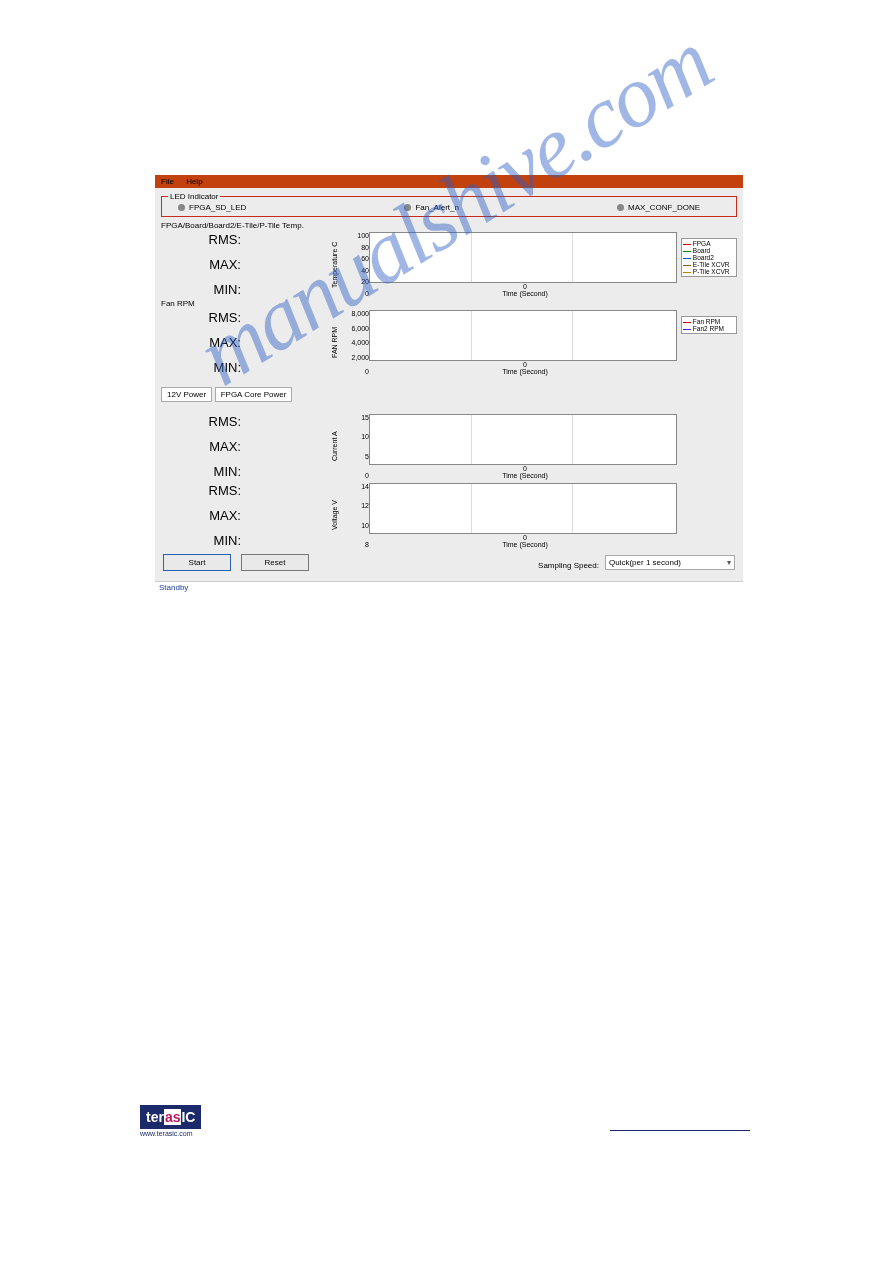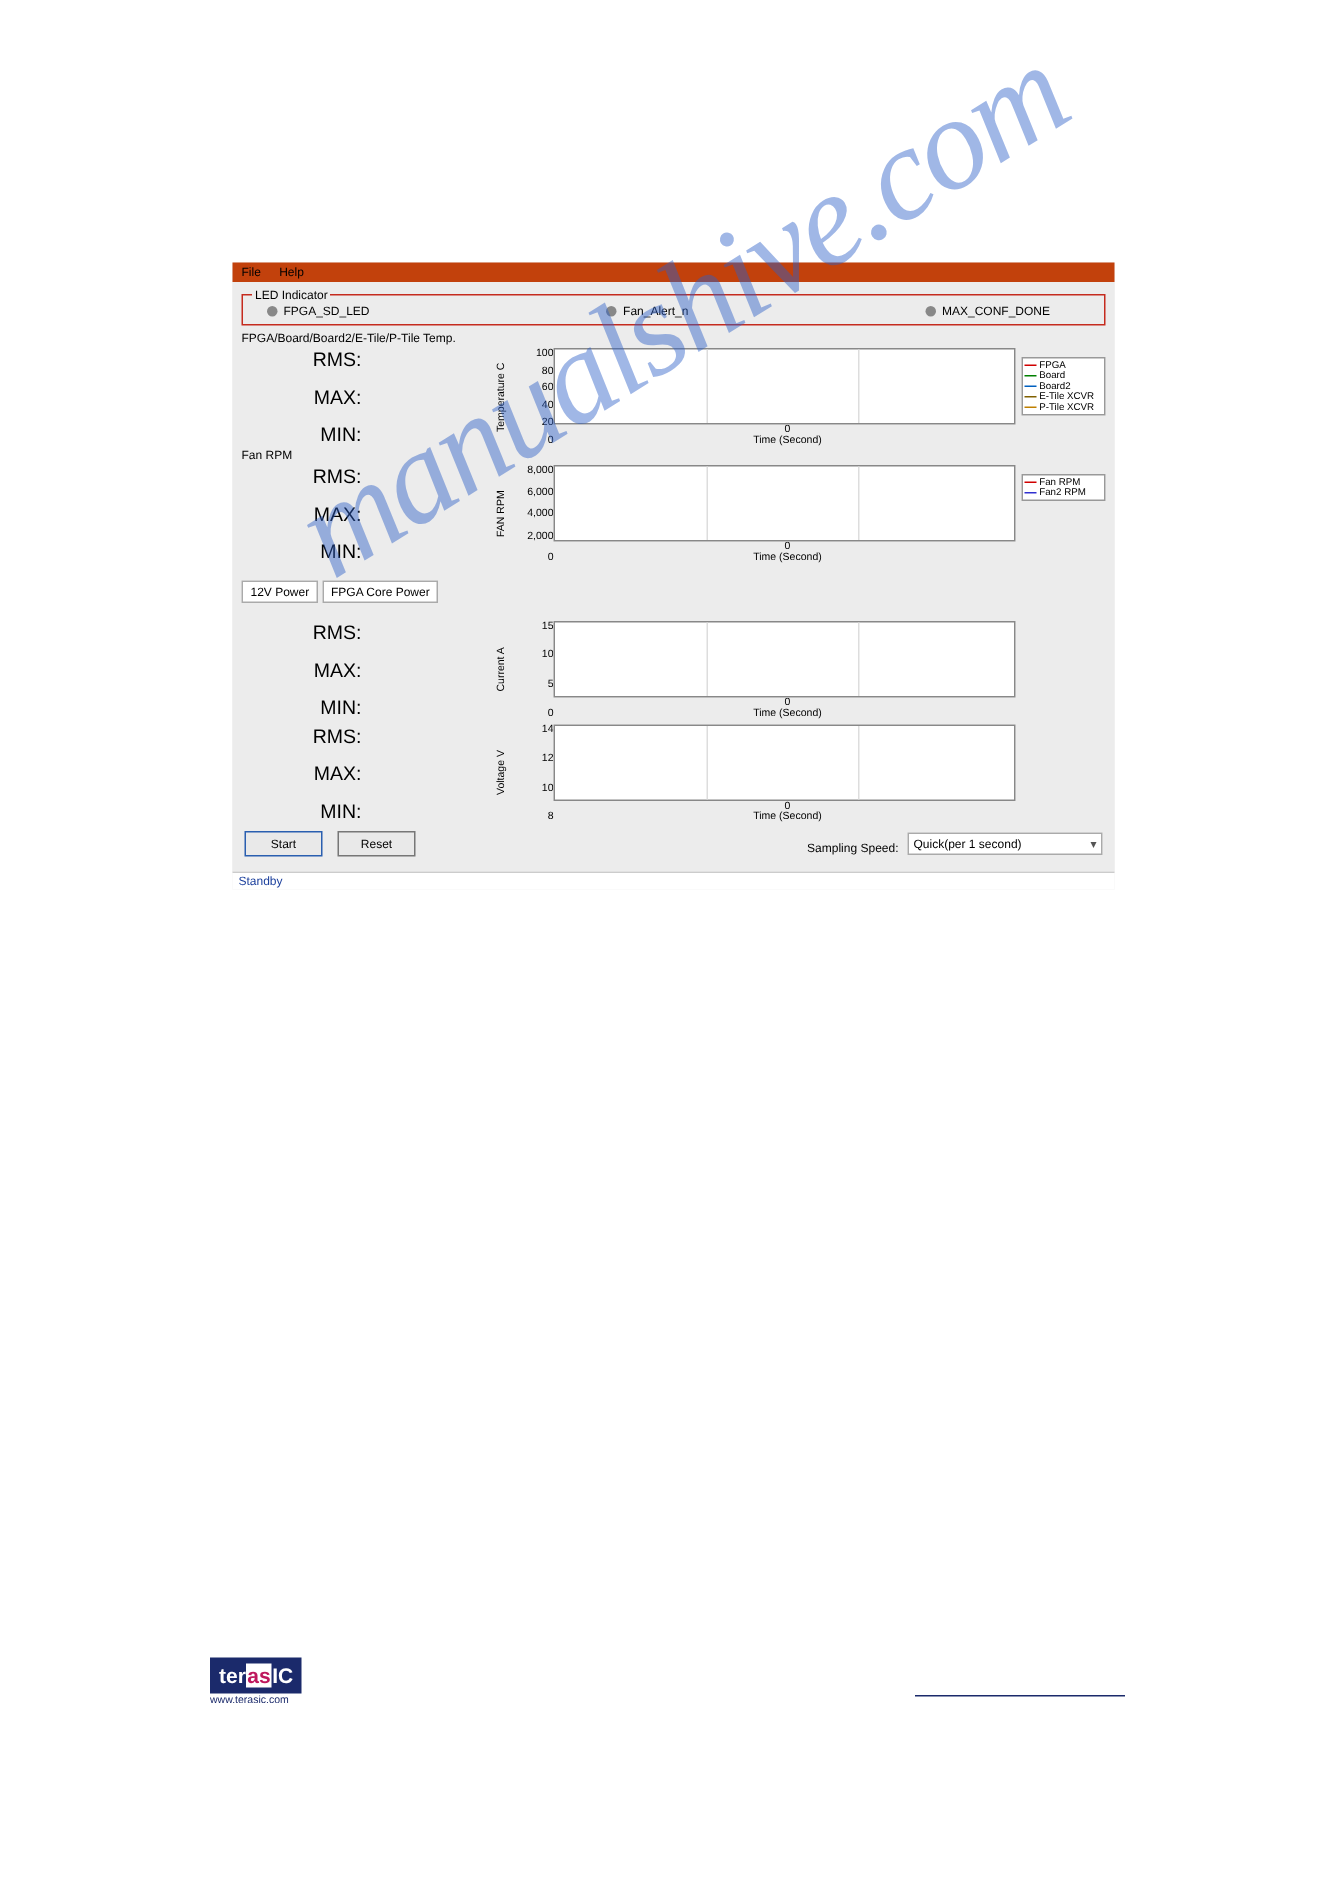--- a/index.html
+++ b/index.html
@@ -25,21 +25,21 @@
   .ywrap { display: flex; }
   .plot { background: #fff; border: 1px solid #888; height: 52px; position: relative; flex: 1; margin-right: 4px; }
   .plotwrap { flex: 1; display: flex; flex-direction: column; }
   .xaxis { font-size: 7px; text-align: center; }
   .legend { width: 56px; font-size: 6.5px; border: 1px solid #999; background: #fff; align-self: flex-start; margin-top: 6px; padding: 1px; }
   .legend div { white-space: nowrap; }
   .legend .swatch { display: inline-block; width: 8px; height: 1px; vertical-align: middle; }
   .tabs { margin: 12px 0; }
   .tab { display: inline-block; border: 1px solid #aaa; background: #fff; padding: 2px 5px; font-size: 8px; }
   .buttons { display: flex; align-items: center; gap: 10px; padding: 6px 2px; }
-  .btn { width: 52px; height: 17px; background: #e9e9e9; border: 1px solid #777; font-size: 8px; display: flex; align-items: center; justify-content: center; }
+  .btn { width: 68px; height: 17px; background: #e9e9e9; border: 1px solid #777; font-size: 8px; display: flex; align-items: center; justify-content: center; }
   .btn.primary { border: 1px solid #2a5fb0; }
   .sampling { margin-left: auto; font-size: 8px; display: flex; align-items: flex-end; gap: 6px; }
   .select { width: 130px; height: 15px; background: #fff; border: 1px solid #aaa; font-size: 8px; padding-left: 3px; display: flex; align-items: center; position: relative; }
   .select::after { content: "▾"; position: absolute; right: 3px; font-size: 8px; color: #555; }
   .status { color: #1b3f9c; font-size: 8px; padding: 1px 4px; background: #fff; border-top: 1px solid #ccc; }
   
   .wm { position: absolute; left: 180px; top: 320px; font-size: 88px; font-style: italic; font-weight: 400; color: rgba(45,95,200,0.45); transform: rotate(-32deg); transform-origin: left top; letter-spacing: -2px; pointer-events: none; font-family: Georgia, 'Times New Roman', serif; }
   
   .footer { position: absolute; left: 140px; top: 1105px; }
   .logo { background: #1b2a6b; color: #fff; padding: 4px 6px; font-size: 14px; font-weight: bold; display: inline-block; }

